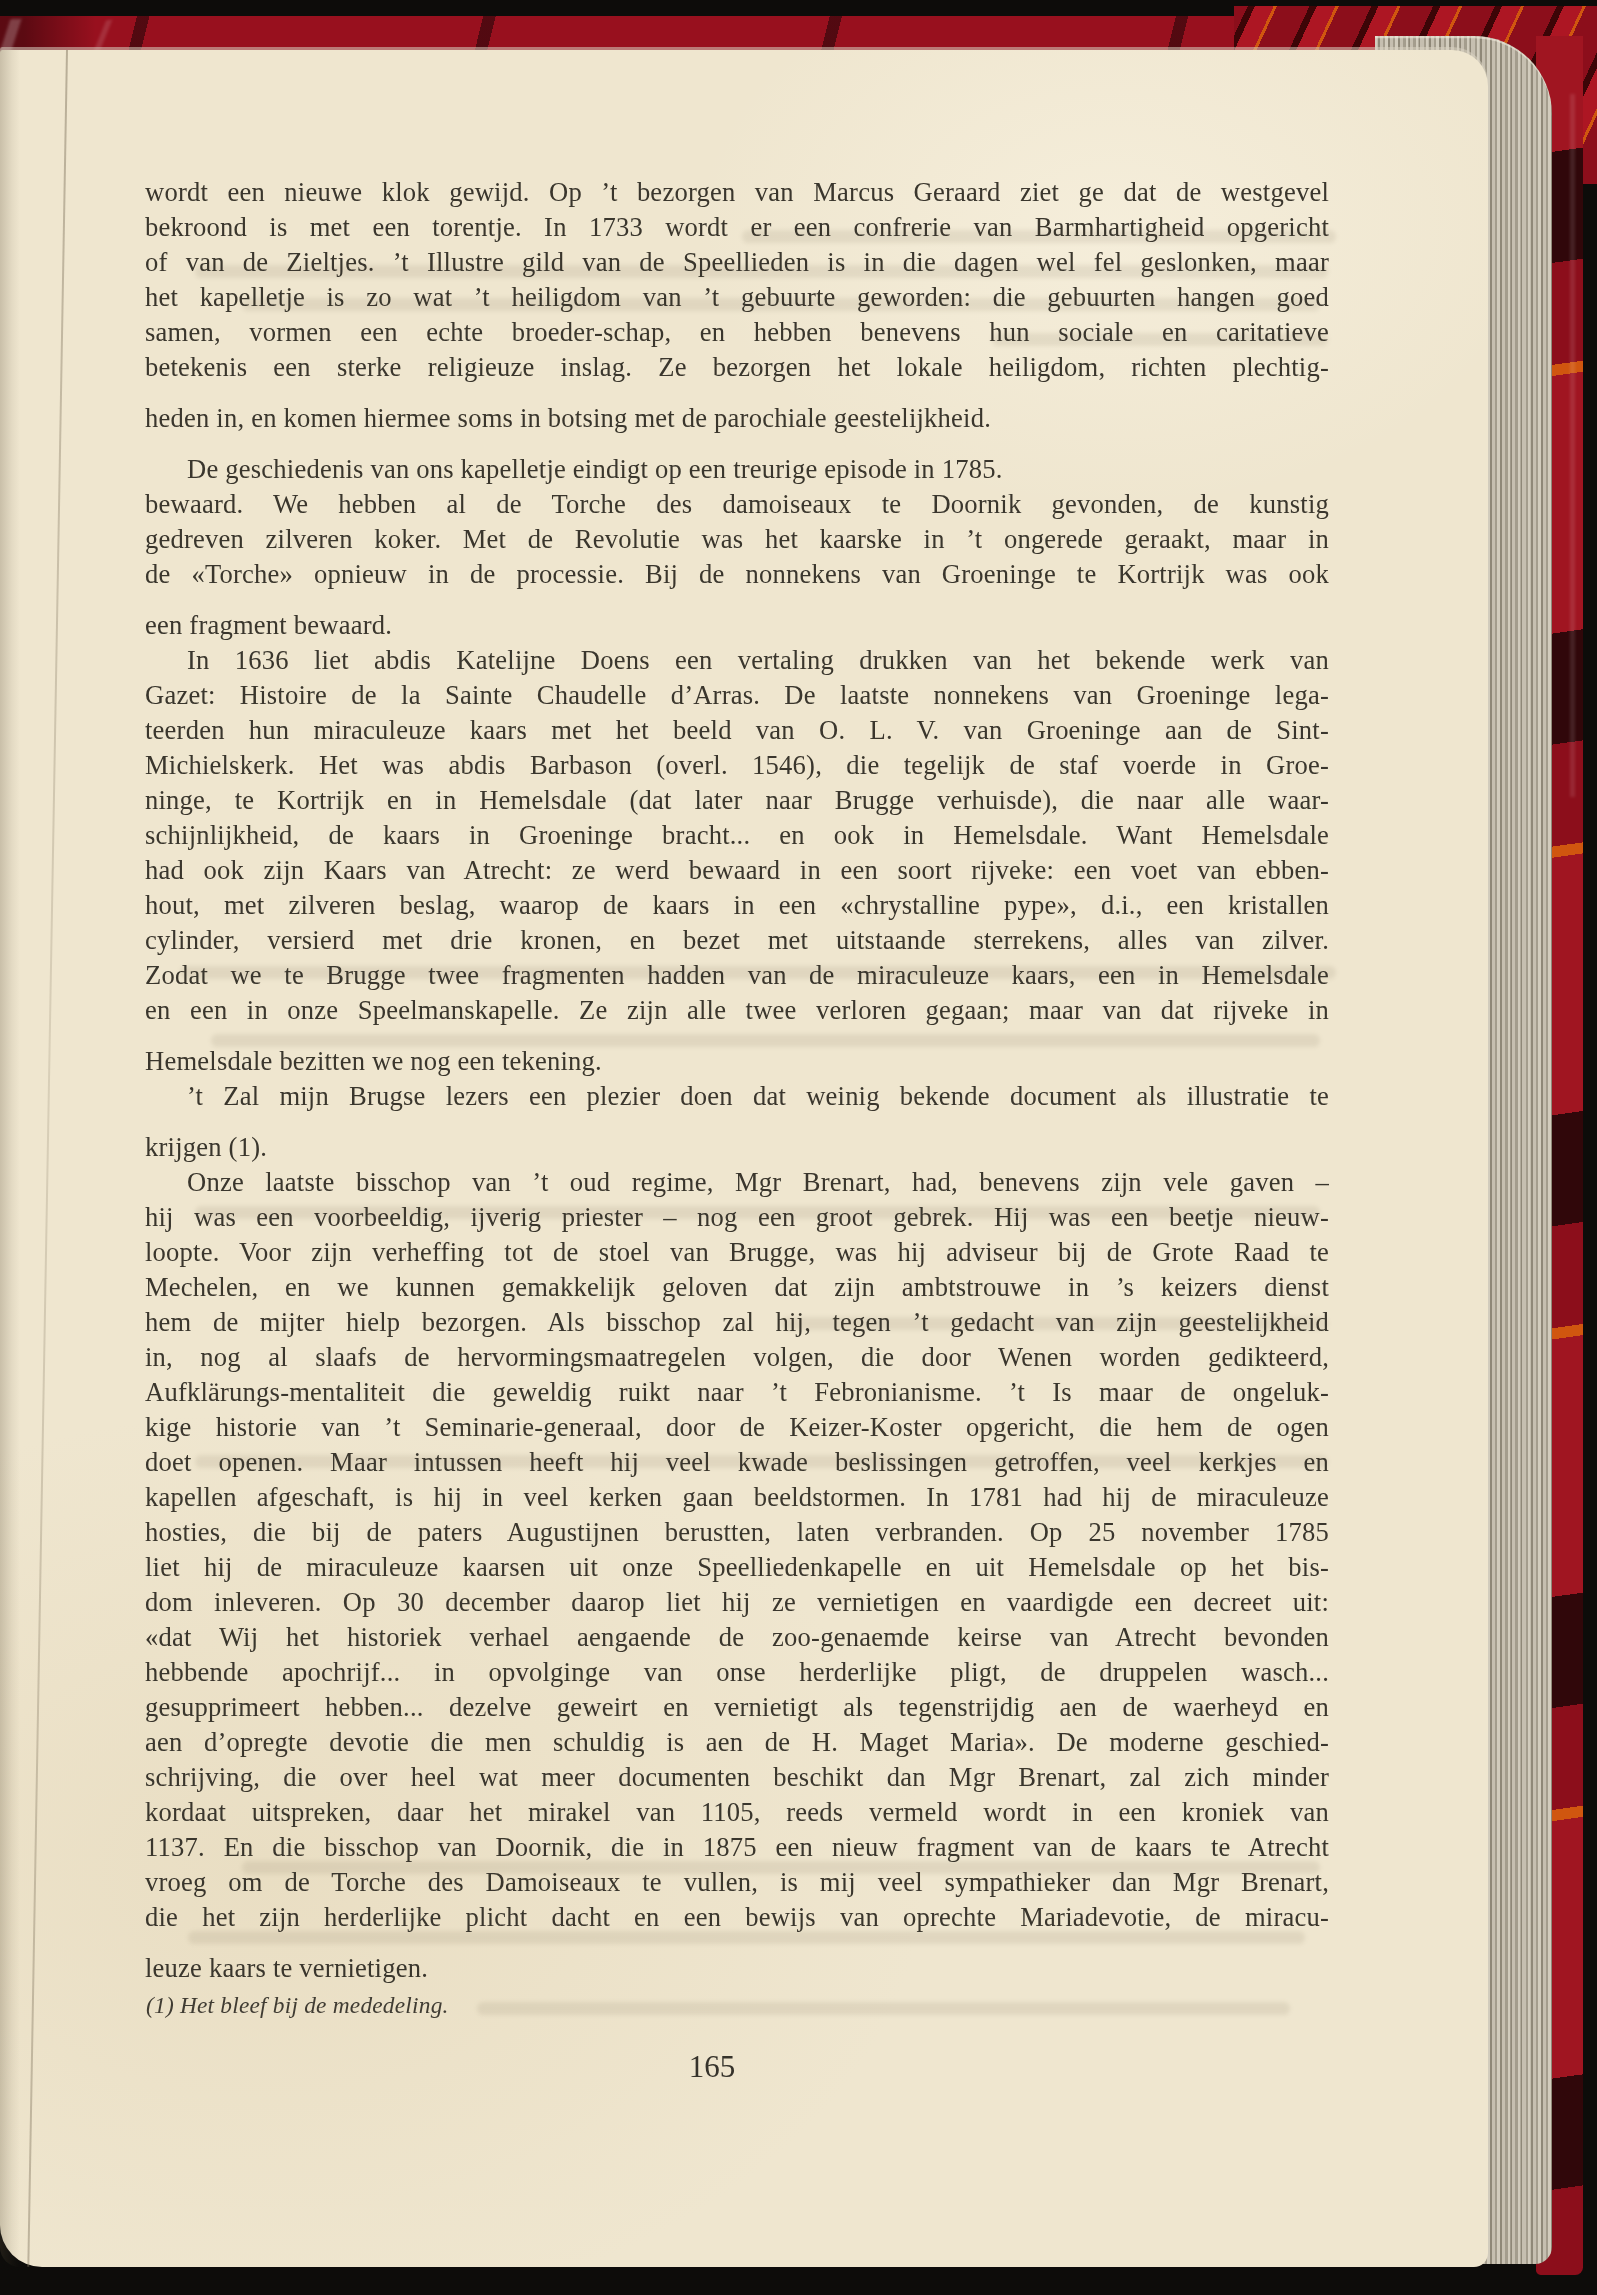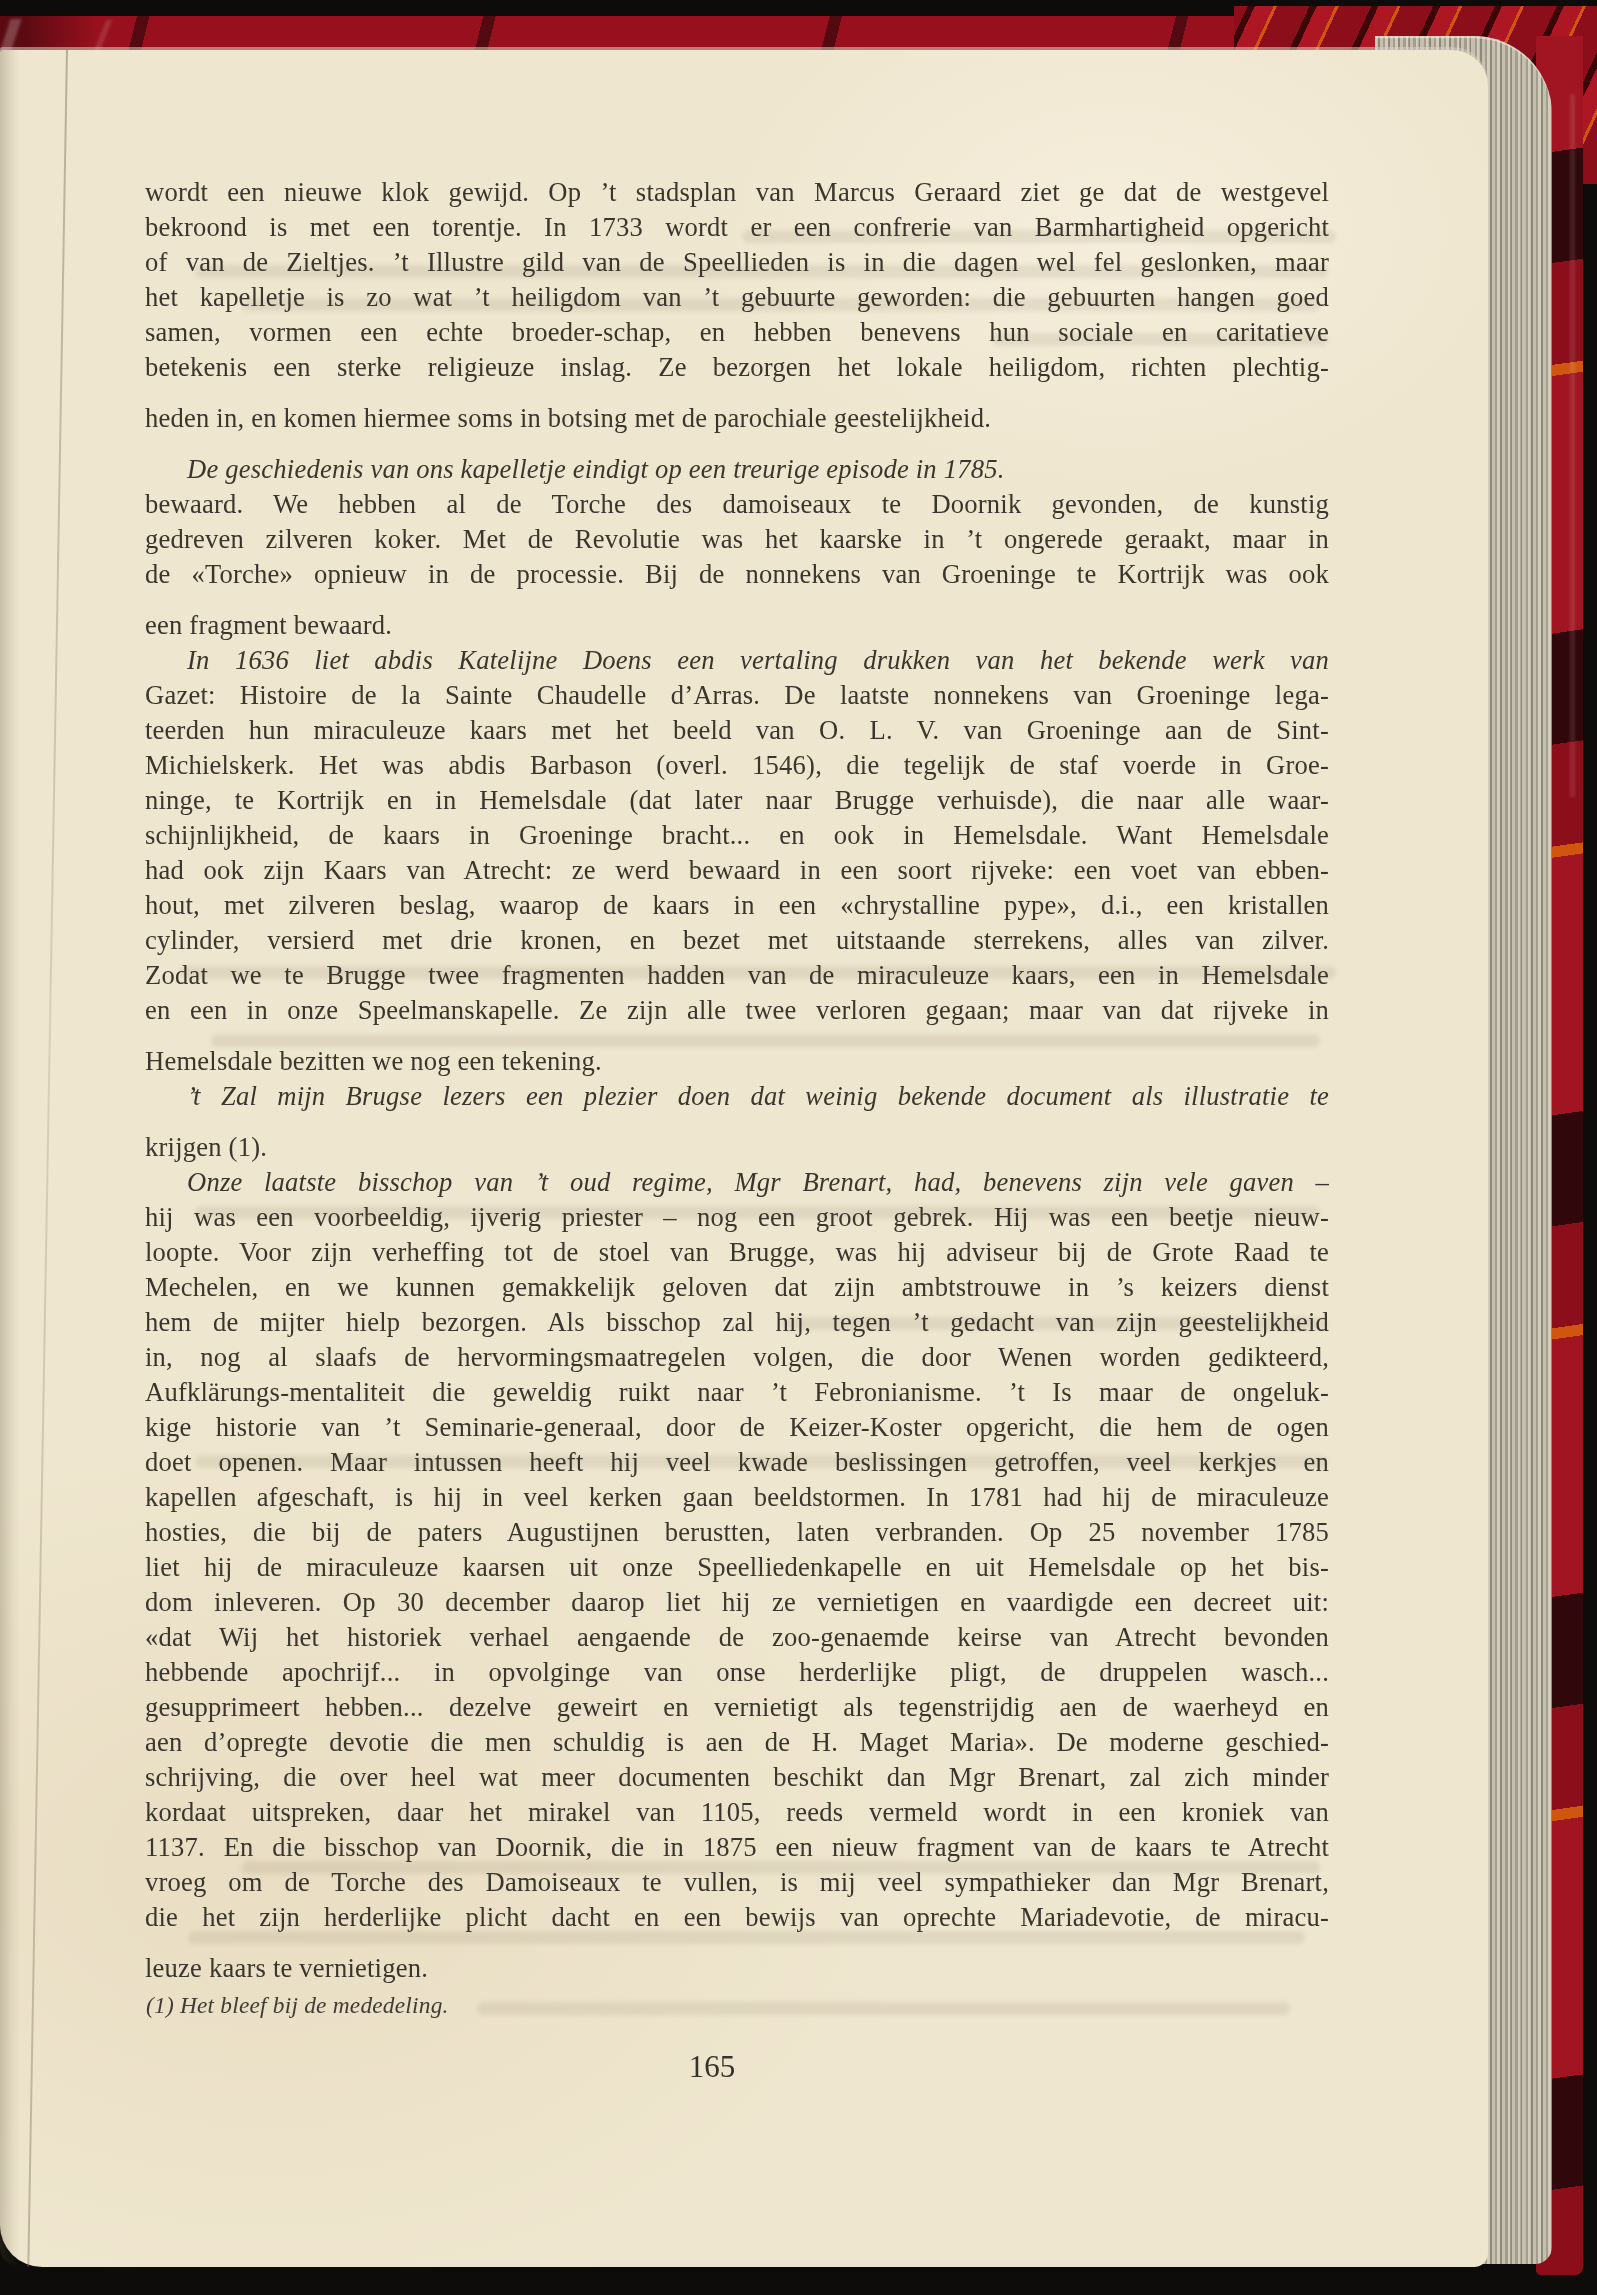--- a/index.html
+++ b/index.html
@@ -38,21 +38,21 @@
     border-radius:2.3px 0 0 42px;}
   .crease{position:absolute;left:66px;top:0;width:1.6px;height:2217px;
     background:linear-gradient(rgba(130,118,96,.5),rgba(130,118,96,.2) 45%,rgba(130,118,96,.45));
     transform:rotate(1deg);transform-origin:top center;}
 
   
   .text{position:absolute;left:145px;top:125px;width:1184px;color:#3a362d;}
   .line{font-size:26.6px;line-height:35px;text-align:justify;text-align-last:justify;
         text-justify:inter-word;letter-spacing:0.2px;}
   .line.pend{text-align-last:left;margin-top:16px;}
-  .line.indent{text-indent:42px;font-style:italic;}
+  .line.indent{text-indent:42px;}
   .footnote{position:absolute;left:146px;top:1942px;font-size:23.4px;font-style:italic;color:#403c33;letter-spacing:0.2px;}
   .pagenum{position:absolute;left:145px;top:1999px;width:1134px;text-align:center;font-size:31px;color:#36332b;}
 
   
   .ghost{position:absolute;height:13.3px;border-radius:6.3px;background:rgba(125,112,88,.85);
          opacity:.15;filter:blur(2.3px);}
 </style>
 </head>
 <body>
 
@@ -82,21 +82,21 @@
         <div class="ghost" style="left: 195px; top: 1156px; width: 1125px;"></div>
         <div class="ghost" style="left: 781px; top: 1267px; width: 547px;"></div>
         <div class="ghost" style="left: 195px; top: 1405px; width: 1133px;"></div>
         <div class="ghost" style="left: 242px; top: 1811px; width: 1078px;"></div>
         <div class="ghost" style="left: 188px; top: 1881px; width: 1117px;"></div>
         <div class="ghost" style="left: 477px; top: 1952px; width: 813px;"></div>
       </div>
 
     <div class="text">
 
-        <div class="line">wordt een nieuwe klok gewijd. Op ’t stadsplan van Marcus Geraard ziet ge dat de westgevel</div>
+        <div class="line">wordt een nieuwe klok gewijd. Op ’t bezorgen van Marcus Geraard ziet ge dat de westgevel</div>
 
         <div class="line">bekroond is met een torentje. In 1733 wordt er een confrerie van Barmhartigheid opgericht</div>
 
         <div class="line">of van de Zieltjes. ’t Illustre gild van de Speellieden is in die dagen wel fel geslonken, maar</div>
 
         <div class="line">het kapelletje is zo wat ’t heiligdom van ’t gebuurte geworden: die gebuurten hangen goed</div>
 
         <div class="line">samen, vormen een echte broeder-schap, en hebben benevens hun sociale en caritatieve</div>
 
         <div class="line">betekenis een sterke religieuze inslag. Ze bezorgen het lokale heiligdom, richten plechtig-</div>

